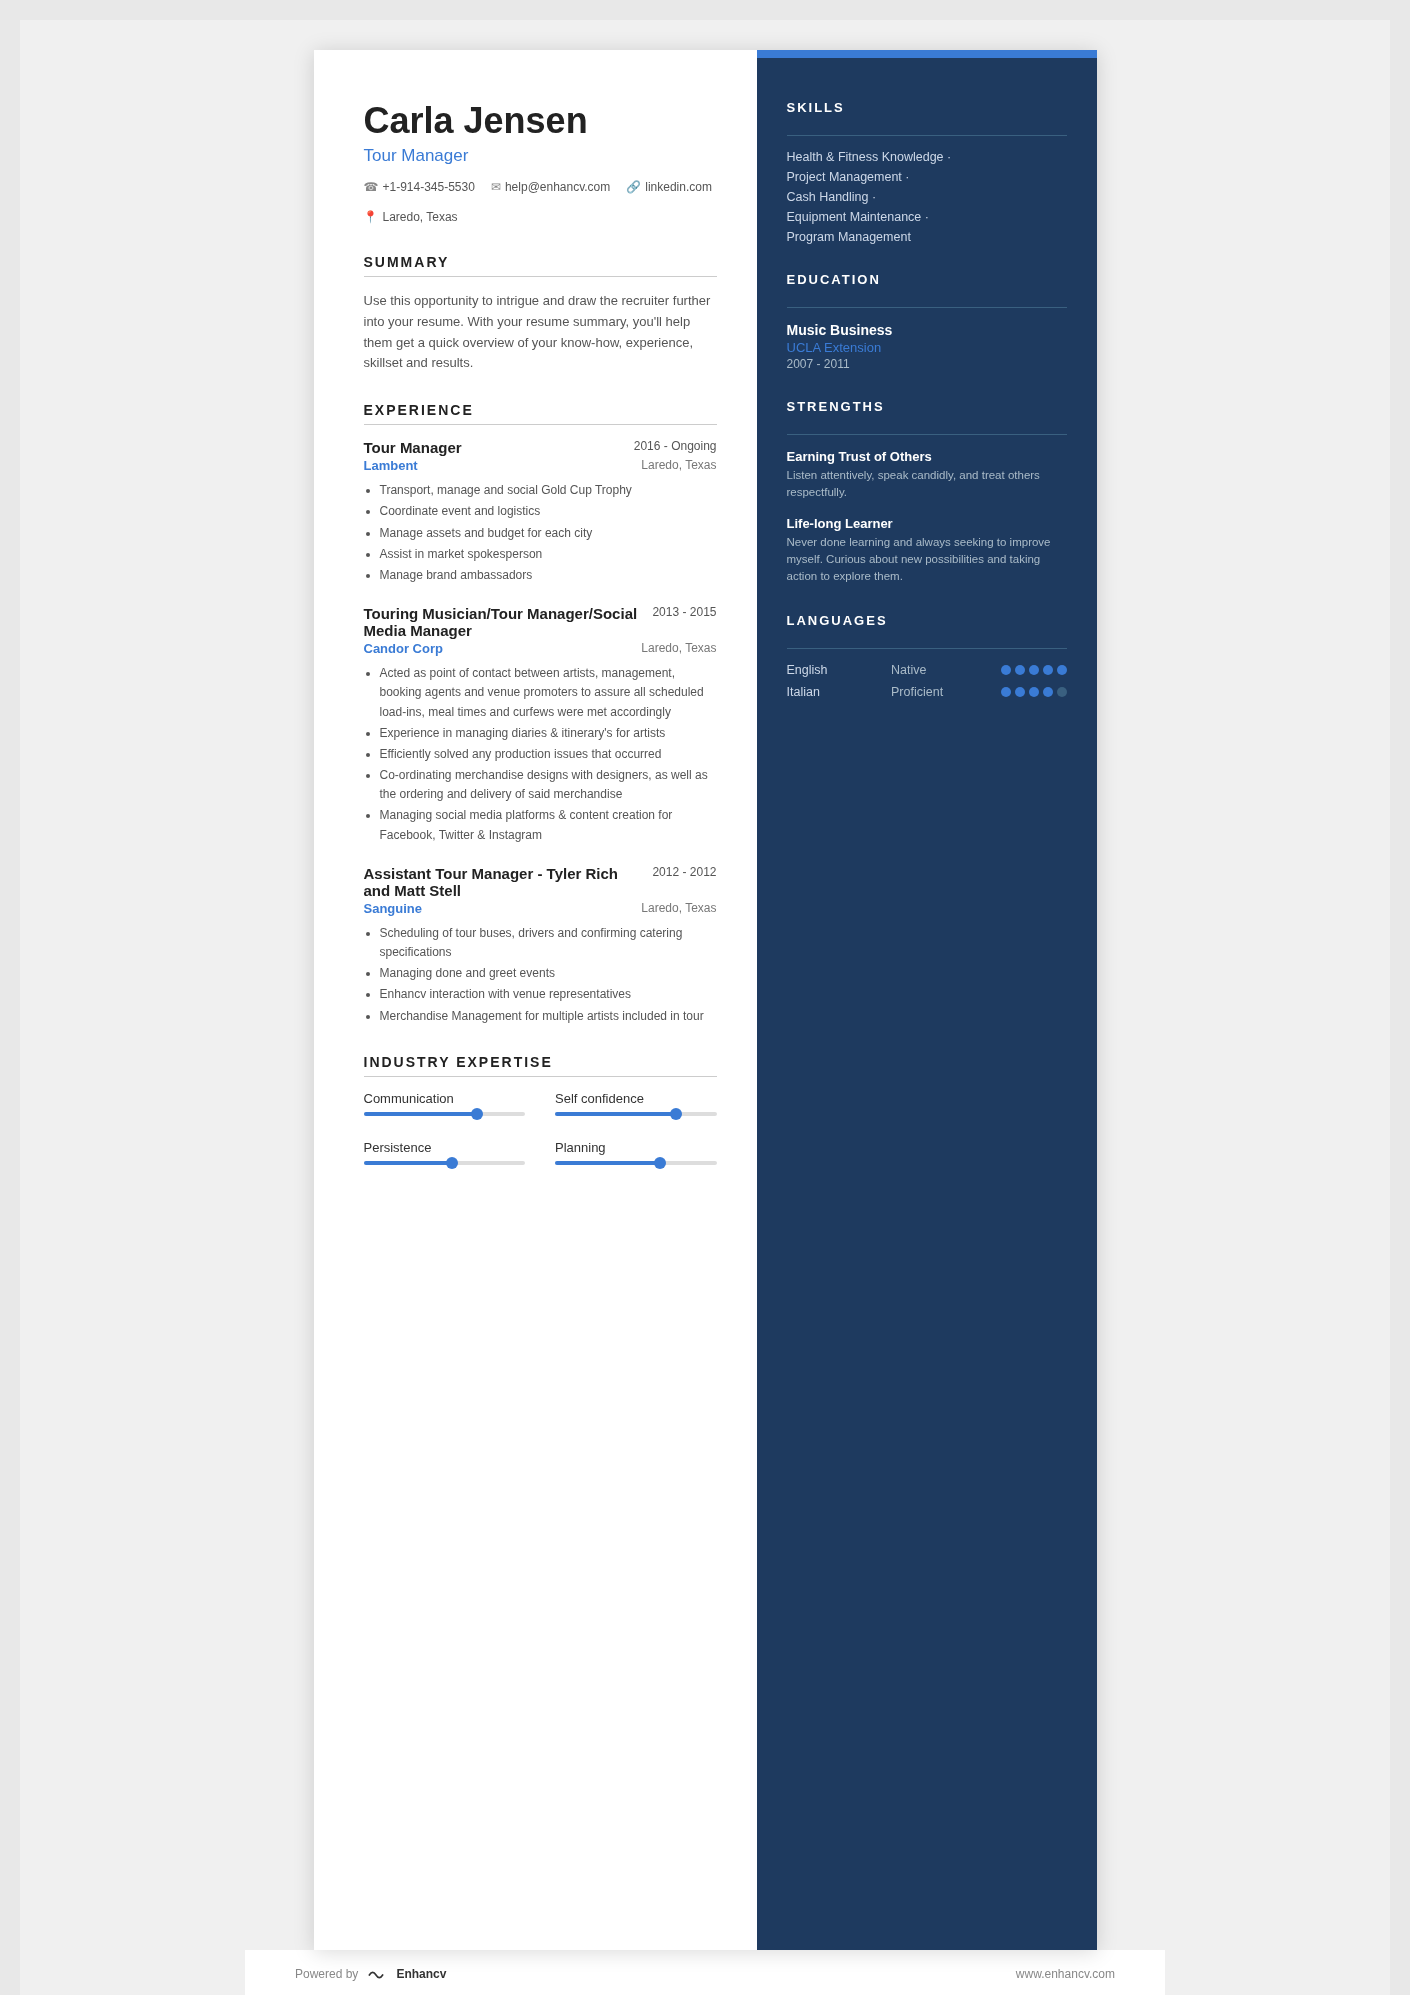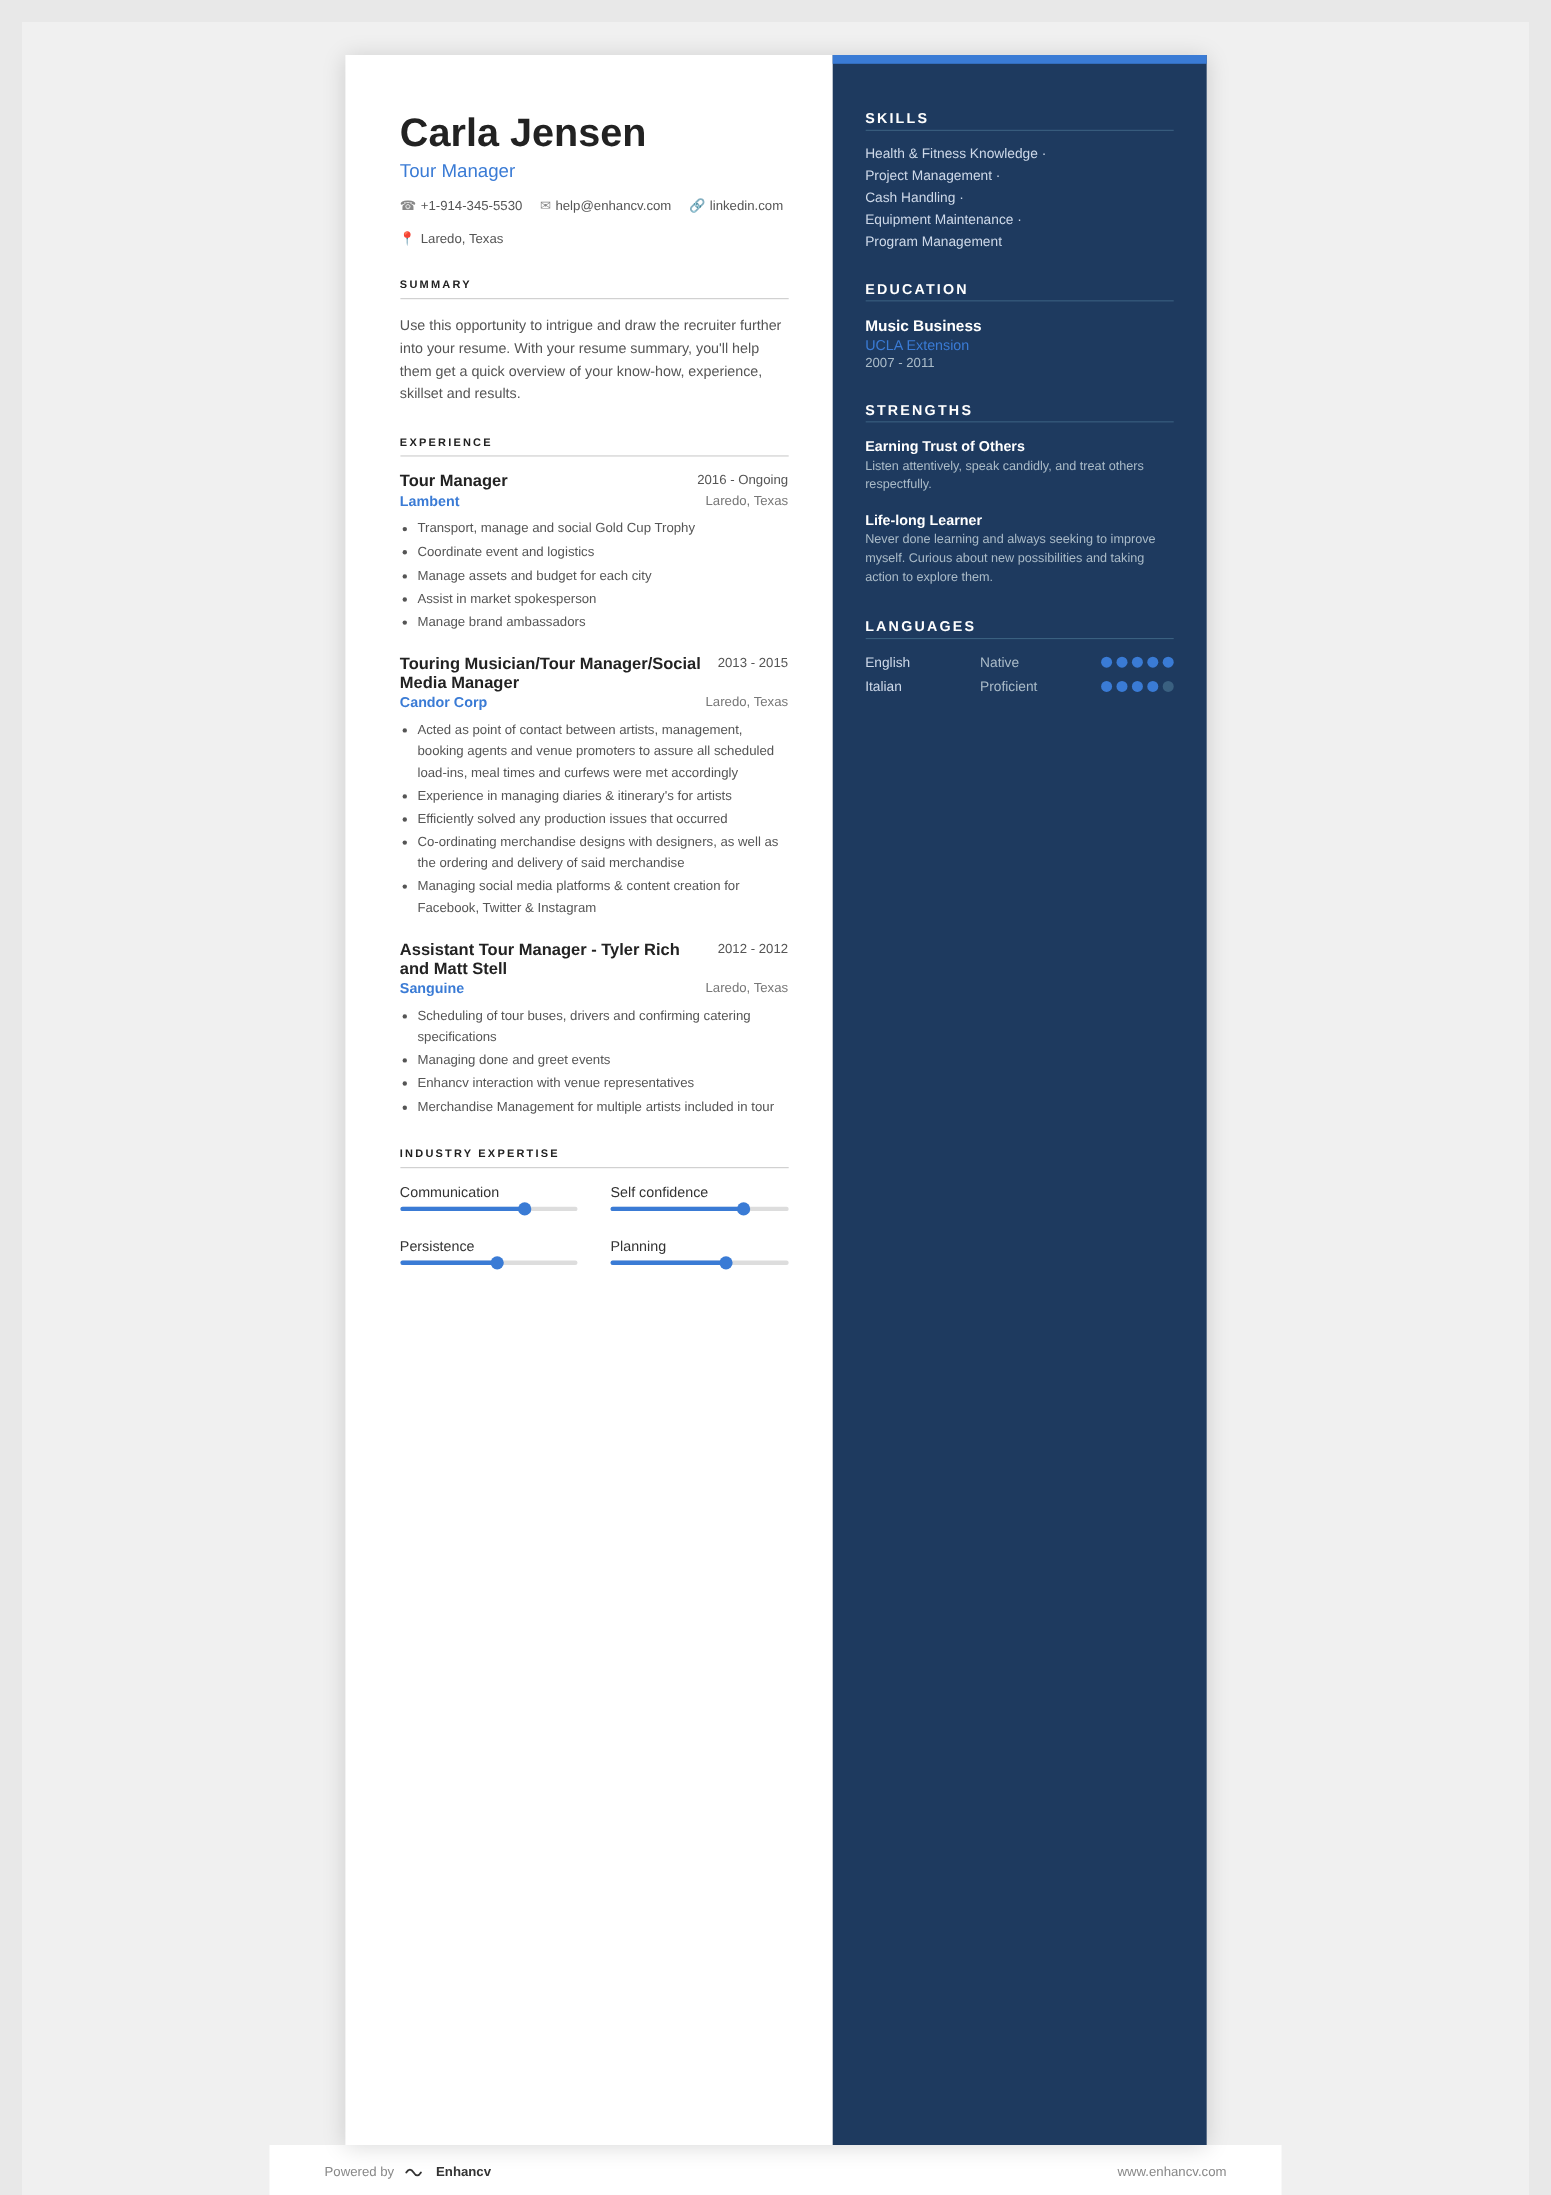--- a/index.html
+++ b/index.html
@@ -83,21 +83,21 @@
     }
     .contact-icon {
       color: #888;
       font-size: 12px;
     }
     
     .section {
       margin-bottom: 28px;
     }
     .section-title {
-      font-size: 10px;
+      font-size: 14px;
       font-weight: 700;
       color: #222;
       letter-spacing: 2px;
       text-transform: uppercase;
       font-family: 'Arial', sans-serif;
       padding-bottom: 6px;
       border-bottom: 1px solid #ccc;
       margin-bottom: 14px;
     }
     
@@ -198,21 +198,21 @@
     .right-section {
       margin-bottom: 28px;
     }
     .right-section-title {
       font-size: 13px;
       font-weight: 700;
       color: #ffffff;
       letter-spacing: 2px;
       text-transform: uppercase;
       font-family: 'Arial', sans-serif;
-      padding-bottom: 3px;
+      padding-bottom: 20px;
       border-bottom: 1px solid #3a6080;
       margin-bottom: 14px;
     }
     
     .skill-item {
       font-size: 12.5px;
       color: #cdd8e8;
       font-family: 'Arial', sans-serif;
       margin-bottom: 6px;
       display: flex;

